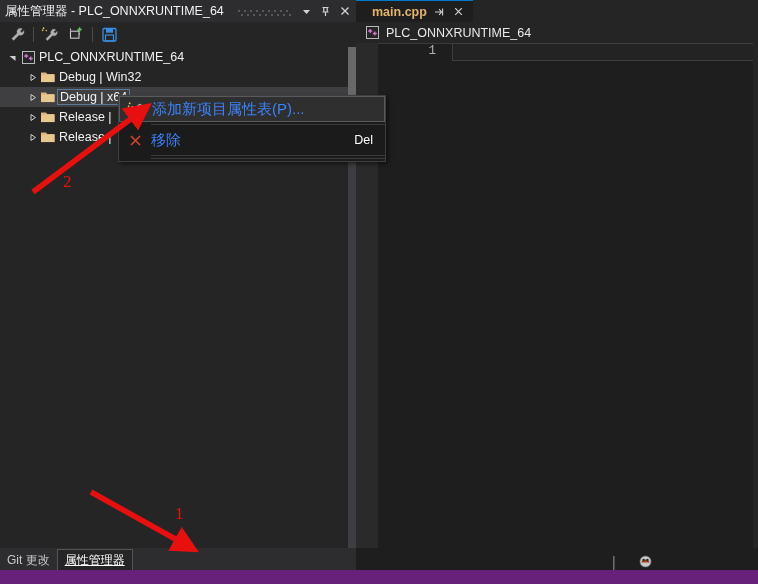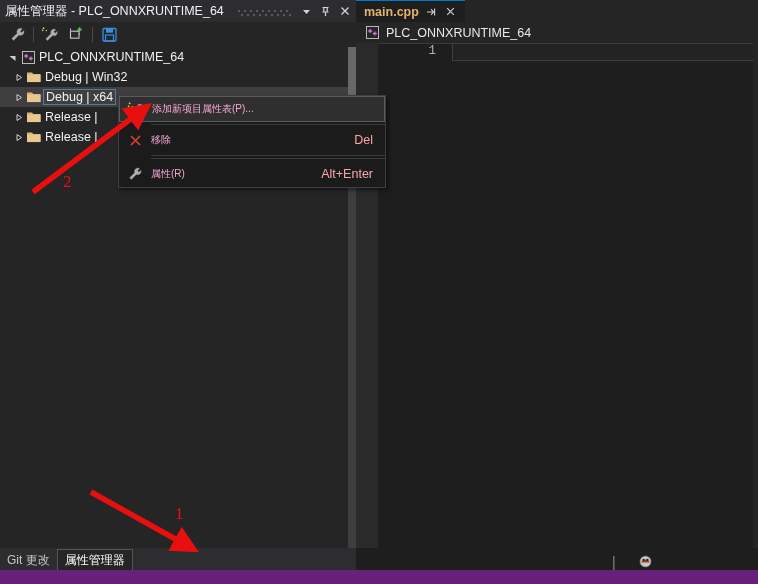--- a/index.html
+++ b/index.html
@@ -34,46 +34,46 @@
   .tb-item{width:26px;height:22px;display:flex;align-items:center;justify-content:center;}
   .tb-sep{width:1px;height:15px;background:#4a4a4a;margin:0 3px;}
 
   
   #tree{position:absolute;left:0;top:47px;width:348px;height:501px;overflow:hidden;}
   .row{height:20px;display:flex;align-items:center;position:relative;white-space:nowrap;}
   .row .twisty{width:13px;height:20px;display:flex;align-items:center;justify-content:center;color:#cfcfcf;font-size:8px;}
   .row .ficon{width:18px;height:20px;display:flex;align-items:center;justify-content:center;}
   .row .rlabel{font-size:12.5px;color:#f1f1f1;padding-left:2px;}
   .row.root{padding-left:6px;}
-  .row.child{padding-left:12px;}
+  .row.child{padding-left:26px;}
   .row.selected{background:#3f3f41;}
   .row.selected .rlabel{border:1px solid #5a7a9a;padding:0px 2px;margin-left:0px;}
 
   
   #tw-vscroll{
     position:absolute;left:348px;top:47px;width:8px;height:501px;background:#3e3e42;
   }
   #tw-vscroll-thumb{position:absolute;left:0;top:0;width:8px;height:92px;background:#686868;}
 
   
   #bottom-tabs{
     position:absolute;left:0;top:548px;width:356px;height:22px;background:#2d2d30;
     display:flex;align-items:flex-end;
   }
   .btab{
     height:20px;display:flex;align-items:center;padding:0 7px;font-size:12px;color:#c8c8c8;
     box-sizing:border-box;
   }
-  .btab.active{color:#ffffff;background:#252526;border:1px solid #555558;border-bottom:none;height:21px;}
+  .btab.active{color:#ffffff;background:#252526;border:1px solid #555558;border-bottom:none;height:21px;text-decoration:underline;}
 
   
   #editor{left:356px;top:0;width:402px;height:548px;background:#1e1e1e;}
   #ed-tabstrip{position:absolute;left:0;top:0;width:402px;height:22px;background:#252526;display:flex;align-items:flex-end;}
   #ed-tab{
-    height:22px;display:flex;align-items:center;background:#1e1e1e;padding:0 6px 0 8px;
+    height:22px;display:flex;align-items:center;background:#1e1e1e;padding:0 6px 0 16px;
     border-top:1px solid #007acc;box-sizing:border-box;
   }
   #ed-tab-label{font-size:12.5px;font-weight:bold;color:#e3b26b;}
   .ed-tab-icn{width:16px;height:16px;display:flex;align-items:center;justify-content:center;color:#cfcfcf;margin-left:4px;}
   #ed-breadcrumb{
     position:absolute;left:0;top:22px;width:402px;height:21px;background:#252526;
     display:flex;align-items:center;border-bottom:1px solid #3a3a3a;
   }
   #ed-breadcrumb .bc-icon{width:17px;height:17px;margin-left:8px;display:flex;align-items:center;justify-content:center;}
   #ed-breadcrumb .bc-text{font-size:12.5px;color:#e8e8e8;margin-left:5px;}
@@ -98,22 +98,22 @@
   #wm-logo{position:absolute;left:27px;top:3px;width:13px;height:13px;}
 
   
   #ctxmenu{
     left:118px;top:95px;width:266px;background:#1b1b1c;border:1px solid #3f3f41;
     box-shadow:2px 2px 4px rgba(0,0,0,.5);
   }
   .mi{height:26px;display:flex;align-items:center;position:relative;box-sizing:border-box;}
   .mi.hover{background:#2f2f30;border:1px solid #5a5a5c;}
   .mi-icon{width:32px;height:24px;display:flex;align-items:center;justify-content:center;flex:0 0 32px;}
-  .mi-label{font-size:10px;color:#f9a8d4;text-align:center;}
-  .mi-accel{position:absolute;right:12px;font-size:12.5px;color:#fca5a5;}
+  .mi-label{font-size:15px;color:#3b82f6;text-align:center;}
+  .mi-accel{position:absolute;right:12px;font-size:12.5px;color:#ffffff;}
   .mi-sep{height:1px;background:#3a3a3c;margin:2px 0 2px 32px;}
 
   
   .annot-num{position:absolute;color:#e8100f;font-size:17px;font-family:"Liberation Serif","DejaVu Serif",serif;}
   svg.annot{position:absolute;left:0;top:0;width:758px;height:584px;pointer-events:none;}
 </style>
 </head>
 <body>
 
 <div class="abs" id="tool-window">
@@ -380,29 +380,20 @@
     </span>
     <span class="mi-label">移除</span>
     <span class="mi-accel">Del</span>
   </div>
 
   <div class="mi-sep"></div>
 
 
   <div class="mi-sep"></div>
 
-  <div class="mi">
-    <span class="mi-icon">
-      <svg width="16" height="16" viewBox="0 0 16 16">
-        <path d="M10.8 2 a3.4 3.4 0 0 0-3.1 4.7 l-5.1 5.1 1.7 1.7 5.1-5.1 a3.4 3.4 0 0 0 4.6-4.2 l-2 2 -1.5-1.5 2-2 a3.4 3.4 0 0 0-1.7-.7z" fill="#b0b0b0" stroke="#8d8d8d" stroke-width=".4"></path>
-      </svg>
-    </span>
-    <span class="mi-label">属性(R)</span>
-    <span class="mi-accel">Alt+Enter</span>
-  </div>
 </div>
 
 <svg class="annot">
   <defs>
     <marker id="ah" markerWidth="5" markerHeight="5" refX="2.3" refY="2.5" orient="auto">
       <path d="M0,0 L5,2.5 L0,5 z" fill="#e8100f"></path>
     </marker>
   </defs>
 
   <line x1="33" y1="192" x2="140" y2="112" stroke="#e8100f" stroke-width="5.5" marker-end="url(#ah)"></line>

